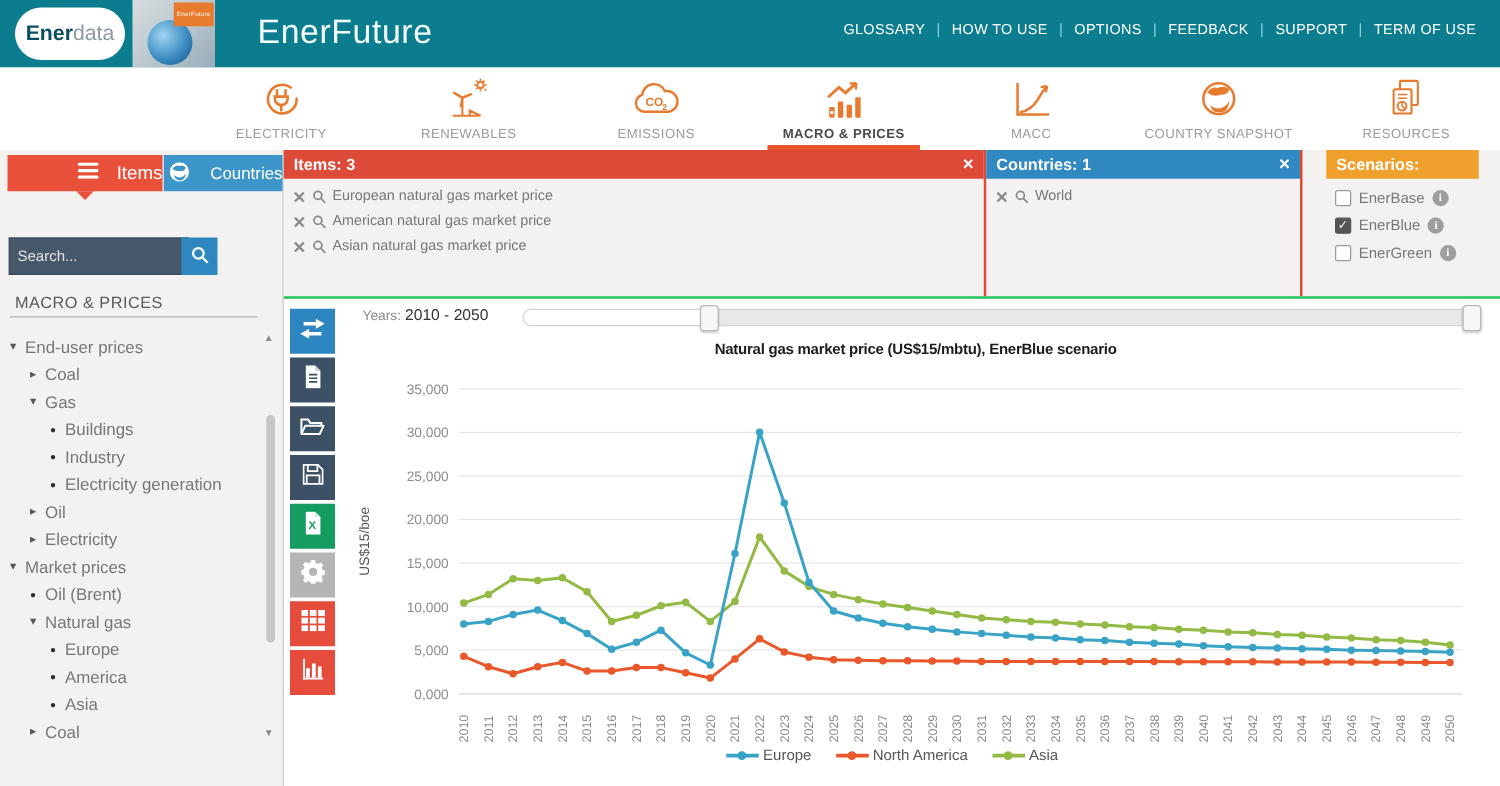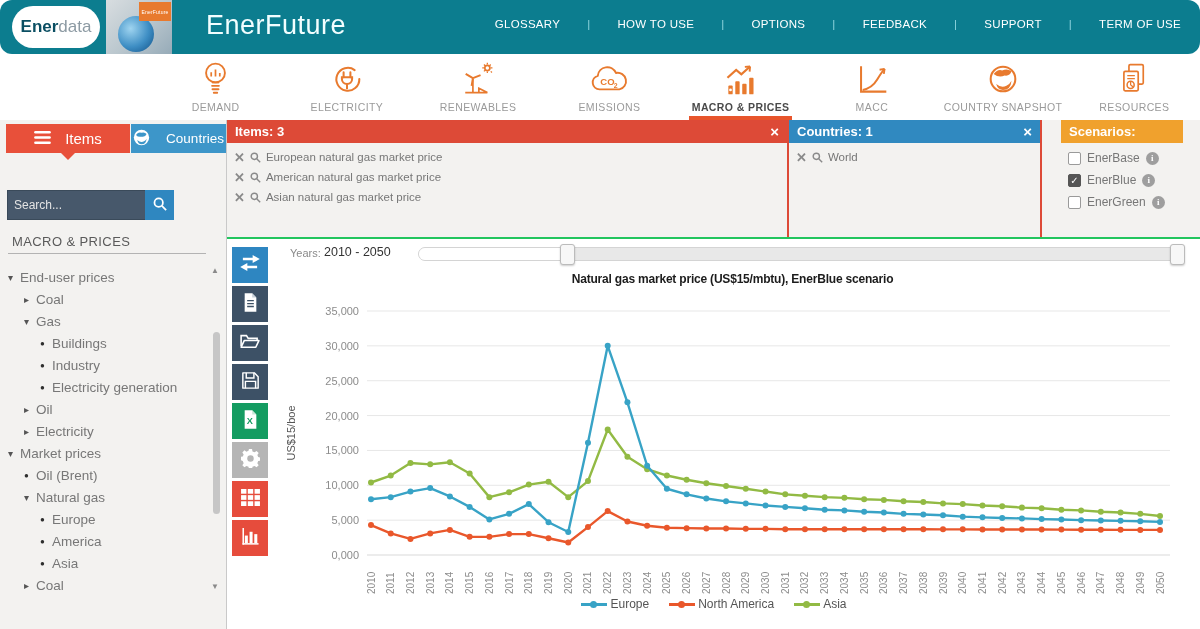--- a/index.html
+++ b/index.html
@@ -1,48 +1,48 @@
 <!DOCTYPE html>
 <html><head>
 <meta charset="utf-8">
 <style>
   html,body{margin:0;padding:0;background:#fff;}
   .app{position:relative;width:1200px;height:629px;background:#fff;overflow:hidden;
        font-family:"Liberation Sans",sans-serif;-webkit-font-smoothing:antialiased;}
   svg text{font-family:"Liberation Sans",sans-serif;}
 
   
-  .hdr{position:absolute;left:0;top:0;right:0;height:54px;background:#0c7d8f;border-radius:12px;}
+  .hdr{position:absolute;left:0;top:0;right:0;height:54px;background:#0c7d8f;}
   .logo{position:absolute;left:12px;top:6px;width:88px;height:42px;background:#fff;border-radius:21px;
         display:flex;align-items:center;justify-content:center;font-size:17px;cursor:pointer;}
   .logo-ener{color:#0b4f63;font-weight:bold;}
   .logo-data{color:#8c9aa3;}
   .thumb{position:absolute;left:106px;top:0;width:66px;height:54px;overflow:hidden;
          background:linear-gradient(135deg,#d8dde0 0%,#b9c6cd 55%,#96abb8 100%);}
   .thumb-globe{position:absolute;left:12px;top:16px;width:36px;height:36px;border-radius:50%;
          background:radial-gradient(circle at 35% 35%,#9fd4f0 0%,#3e8ec4 55%,#0f4f86 100%);}
   .thumb-tag{position:absolute;right:1px;top:2px;width:32px;height:19px;background:#e87a2e;color:#fff;
          font-size:5px;display:flex;align-items:center;justify-content:center;letter-spacing:.2px;}
   .app-title{position:absolute;left:206px;top:10px;margin:0;color:#f2feff;font-size:27px;font-weight:normal;letter-spacing:.5px;}
-  .hlinks{position:absolute;right:10px;top:18px;display:flex;align-items:flex-start;color:#fff;font-size:11.5px;letter-spacing:.3px;gap:18px;}
+  .hlinks{position:absolute;right:10px;top:18px;display:flex;align-items:flex-start;color:#fff;font-size:11.5px;letter-spacing:.3px;}
   .hlink{padding:0 9px;cursor:pointer;white-space:nowrap;}
   .hsep{color:#8fd4de;}
 
   
   .nav{position:absolute;top:54px;left:0;right:0;height:66px;background:#fff;}
   #nav-tabs{position:absolute;left:150px;right:0;top:0;bottom:0;display:flex;}
   .nav-tab{flex:1;display:flex;flex-direction:column;align-items:center;padding-top:4px;position:relative;cursor:pointer;}
   .nt-icon{height:42px;display:flex;align-items:center;justify-content:center;}
   .nt-label{font-size:10.5px;color:#9a9a9a;letter-spacing:.4px;margin-top:1px;white-space:nowrap;}
   .nav-tab.active .nt-label{color:#4a4a4a;font-weight:bold;}
   .nav-tab.active::after{content:"";position:absolute;left:14px;right:14px;bottom:0;height:4px;background:#e8552c;}
 
   
   .sidebar{position:absolute;left:0;top:120px;width:226px;bottom:0;background:#f3f2f0;border-right:1px solid #c9c9c9;}
-  .sb-tab{position:absolute;top:4px;height:29px;display:flex;align-items:center;justify-content:center;gap:14px;
+  .sb-tab{position:absolute;top:4px;height:29px;display:flex;align-items:center;justify-content:flex-end;gap:14px;
           color:#fff;cursor:pointer;}
   .sb-tab-items{left:6px;width:124px;background:#e8503a;font-size:15px;}
   .sb-tab-countries{left:131px;width:95px;background:#3d96c9;font-size:13.5px;gap:16px;}
   .sb-notch{position:absolute;left:61px;top:33px;width:0;height:0;
             border-left:7px solid transparent;border-right:7px solid transparent;border-top:7px solid #e8503a;}
   .search-input{position:absolute;left:7px;top:70px;width:130px;height:28px;background:#47586b;border:1px solid #3a4a5a;
             color:#e5e5e5;font-size:12px;padding:0 6px;font-family:"Liberation Sans",sans-serif;box-sizing:content-box;}
   .search-input::placeholder{color:#e3e3e3;}
   .search-btn{position:absolute;left:145px;top:70px;width:29px;height:30px;background:#2f87c0;border:0;cursor:pointer;
             display:flex;align-items:center;justify-content:center;}
@@ -124,31 +124,20 @@
         <span class="hlink">FEEDBACK</span>
         <span class="hsep">|</span>
         <span class="hlink">SUPPORT</span>
         <span class="hsep">|</span>
         <span class="hlink">TERM OF USE</span>
       </div>
   </div>
 
   <div class="nav">
     <div id="nav-tabs">
-        <div class="nav-tab">
-          <span class="nt-icon">
-            <svg viewBox="0 0 36 42" width="31" height="36" fill="none" stroke="#e87a2e" stroke-width="2.2">
-              <circle cx="18" cy="14" r="11"></circle>
-              <path d="M13 18v-5M18 18v-8M23 18v-4" stroke-width="2"></path>
-              <path d="M14 25h8"></path>
-              <path d="M14 29h8M14.5 33h7M16 37h4" stroke-linecap="round"></path>
-            </svg>
-          </span>
-          <span class="nt-label">DEMAND</span>
-        </div>
         <div class="nav-tab">
           <span class="nt-icon">
             <svg viewBox="0 0 40 40" width="34" height="34" fill="none" stroke="#e87a2e" stroke-width="2.4">
               <path d="M29 9.5a13.5 13.5 0 1 0 5.5 10.5" stroke-linecap="round"></path>
               <path d="M16 12v6M24 12v6" stroke-linecap="round"></path>
               <path d="M14 18h12v2a6 6 0 0 1-12 0z"></path>
               <path d="M20 26v6"></path>
             </svg>
           </span>
           <span class="nt-label">ELECTRICITY</span>

